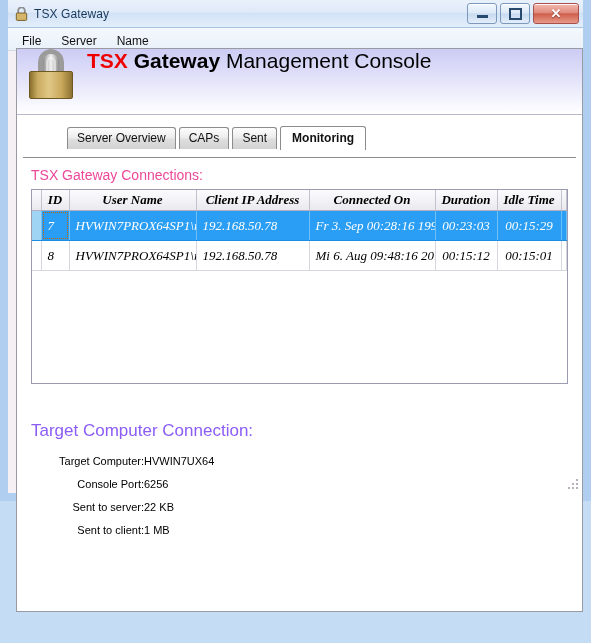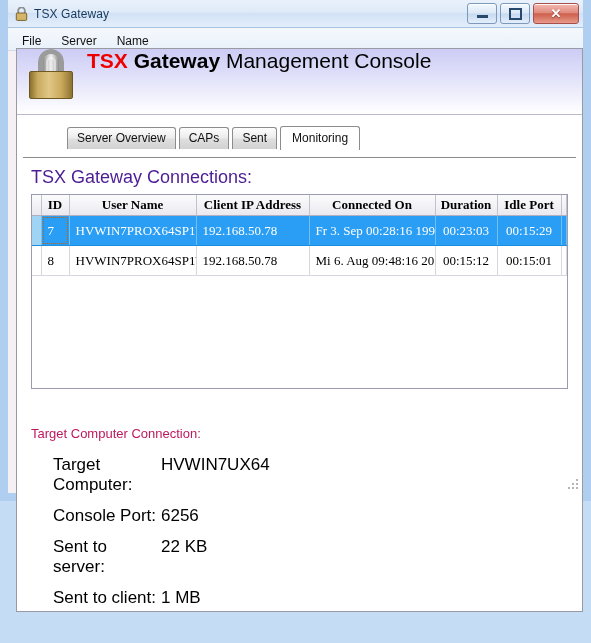--- a/index.html
+++ b/index.html
@@ -142,42 +142,43 @@
     background: linear-gradient(to bottom, #fdfdfd 0%, #ededed 45%, #dedede 55%, #d2d2d2 100%);
     margin-right: 3px;
     line-height: 15px;
     cursor: default;
   }
   .tab.active {
     background: #fff;
     padding: 4px 11px 4px 11px;
     margin-bottom: -1px;
     border-color: #8c8c8c;
-    position: relative; z-index: 3;
+    position: relative; z-index: 3; font-weight: bold;
   }
   
   .panel {
     position: absolute;
     left: 6px; top: 108px;
     width: 553px; height: 440px;
     border-top: 1px solid #8c8c8c;
     box-sizing: border-box;
     background: #fff;
   }
   .section-label {
-    font-size: 18px; color: #4c1d95;
+    font-size: 14px; color: #ec4899;
     margin: 9px 0 6px 8px;
   }
   .table-wrap {
     margin: 0 8px;
     border: 1px solid #9b9bb0;
     background: #fff;
     height: 195px;
     box-sizing: border-box;
     overflow: hidden;
+    font-style: italic;
   }
   table.grid {
     border-collapse: collapse;
     width: 100%;
     table-layout: fixed;
     font-family: "Liberation Serif", serif;
   }
   table.grid th {
     font-size: 13px;
     font-weight: bold;
@@ -213,22 +214,22 @@
   td.focus-cell { position: relative; }
   td.focus-cell::after {
     content: ""; position: absolute;
     left: 1px; top: 1px; right: 1px; bottom: 1px;
     border: 1px dotted #c06000;
     pointer-events: none;
   }
   .c-center { text-align: center; }
   .c-left { text-align: left; }
   .details { margin: 14px 0 0 8px; }
-  .details-title { font-size: 13px; color: #be185d; margin-bottom: 14px; margin-top: 37px; }
-  .drow { display: flex; font-size: 17px; color: #000; margin: 0 0 11px 22px; }
+  .details-title { font-size: 17px; color: #8b5cf6; margin-bottom: 14px; margin-top: 37px; }
+  .drow { display: flex; font-size: 11px; color: #000; margin: 0 0 11px 5px; text-align: right; }
   .dlabel { width: 108px; }
   .dval { }
   .grip {
     position: absolute; right: 3px; bottom: 2px;
     width: 12px; height: 12px;
   }
   .grip i {
     position: absolute; width: 2px; height: 2px;
     background: #b9b2bb; display: block;
   }
@@ -305,21 +306,21 @@
               <col>
           </colgroup>
           <thead>
             <tr>
               <th class="col-ind"></th>
               <th>ID</th>
               <th>User Name</th>
               <th>Client IP Address</th>
               <th>Connected On</th>
               <th>Duration</th>
-              <th>Idle Port</th>
+              <th>Idle Time</th>
               <th></th>
             </tr>
           </thead>
           <tbody>
             <tr class="sel">
               <td class="col-ind"></td>
               <td class="c-left focus-cell">7</td>
               <td class="c-left">HVWIN7PROX64SP1\root</td>
               <td class="c-left">192.168.50.78</td>
               <td class="c-center">Fr 3. Sep 00:28:16 1999</td>

